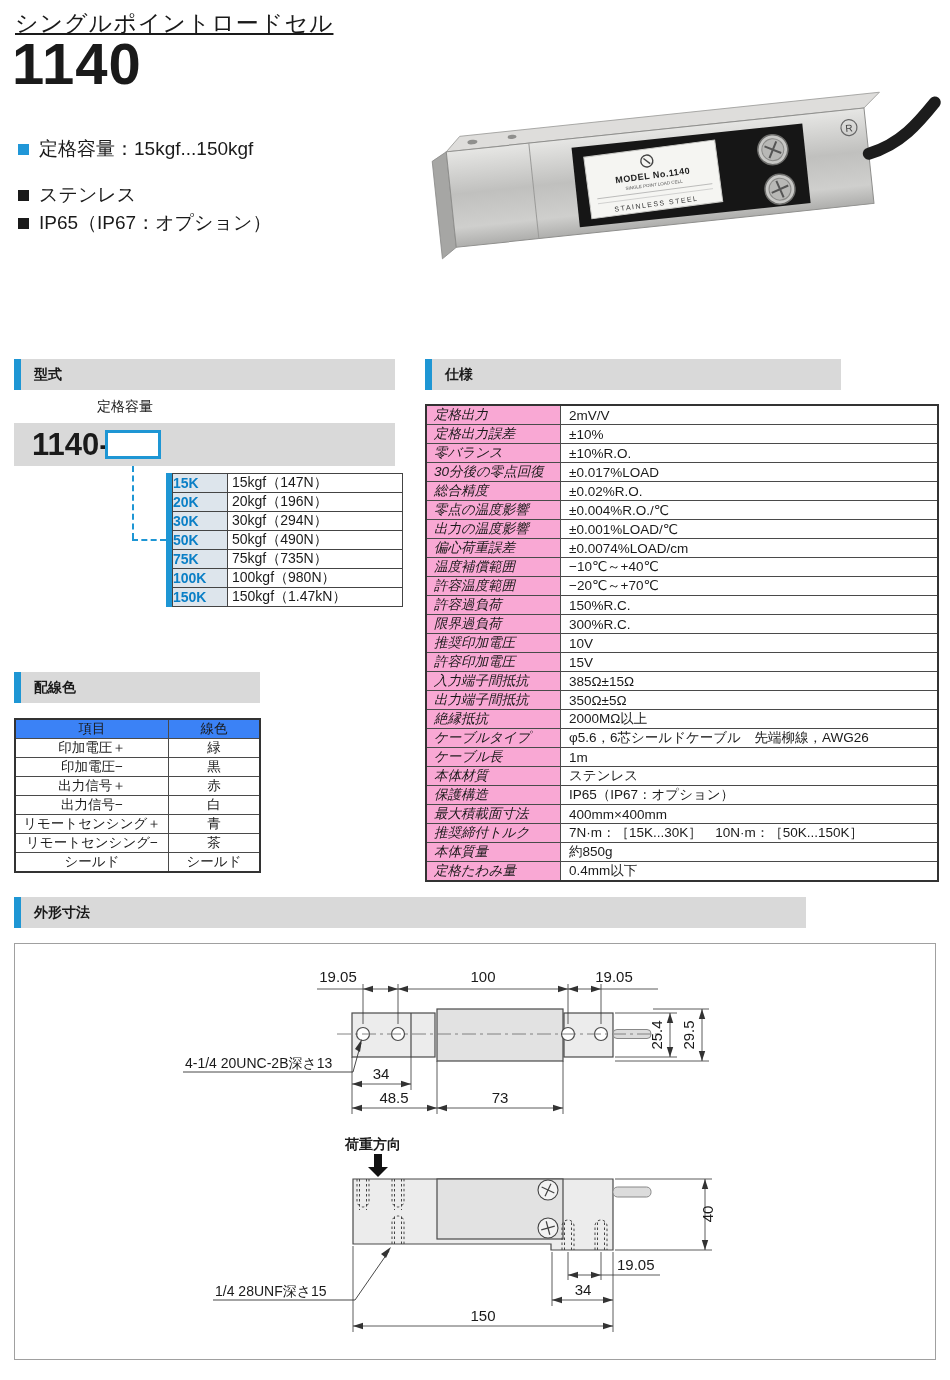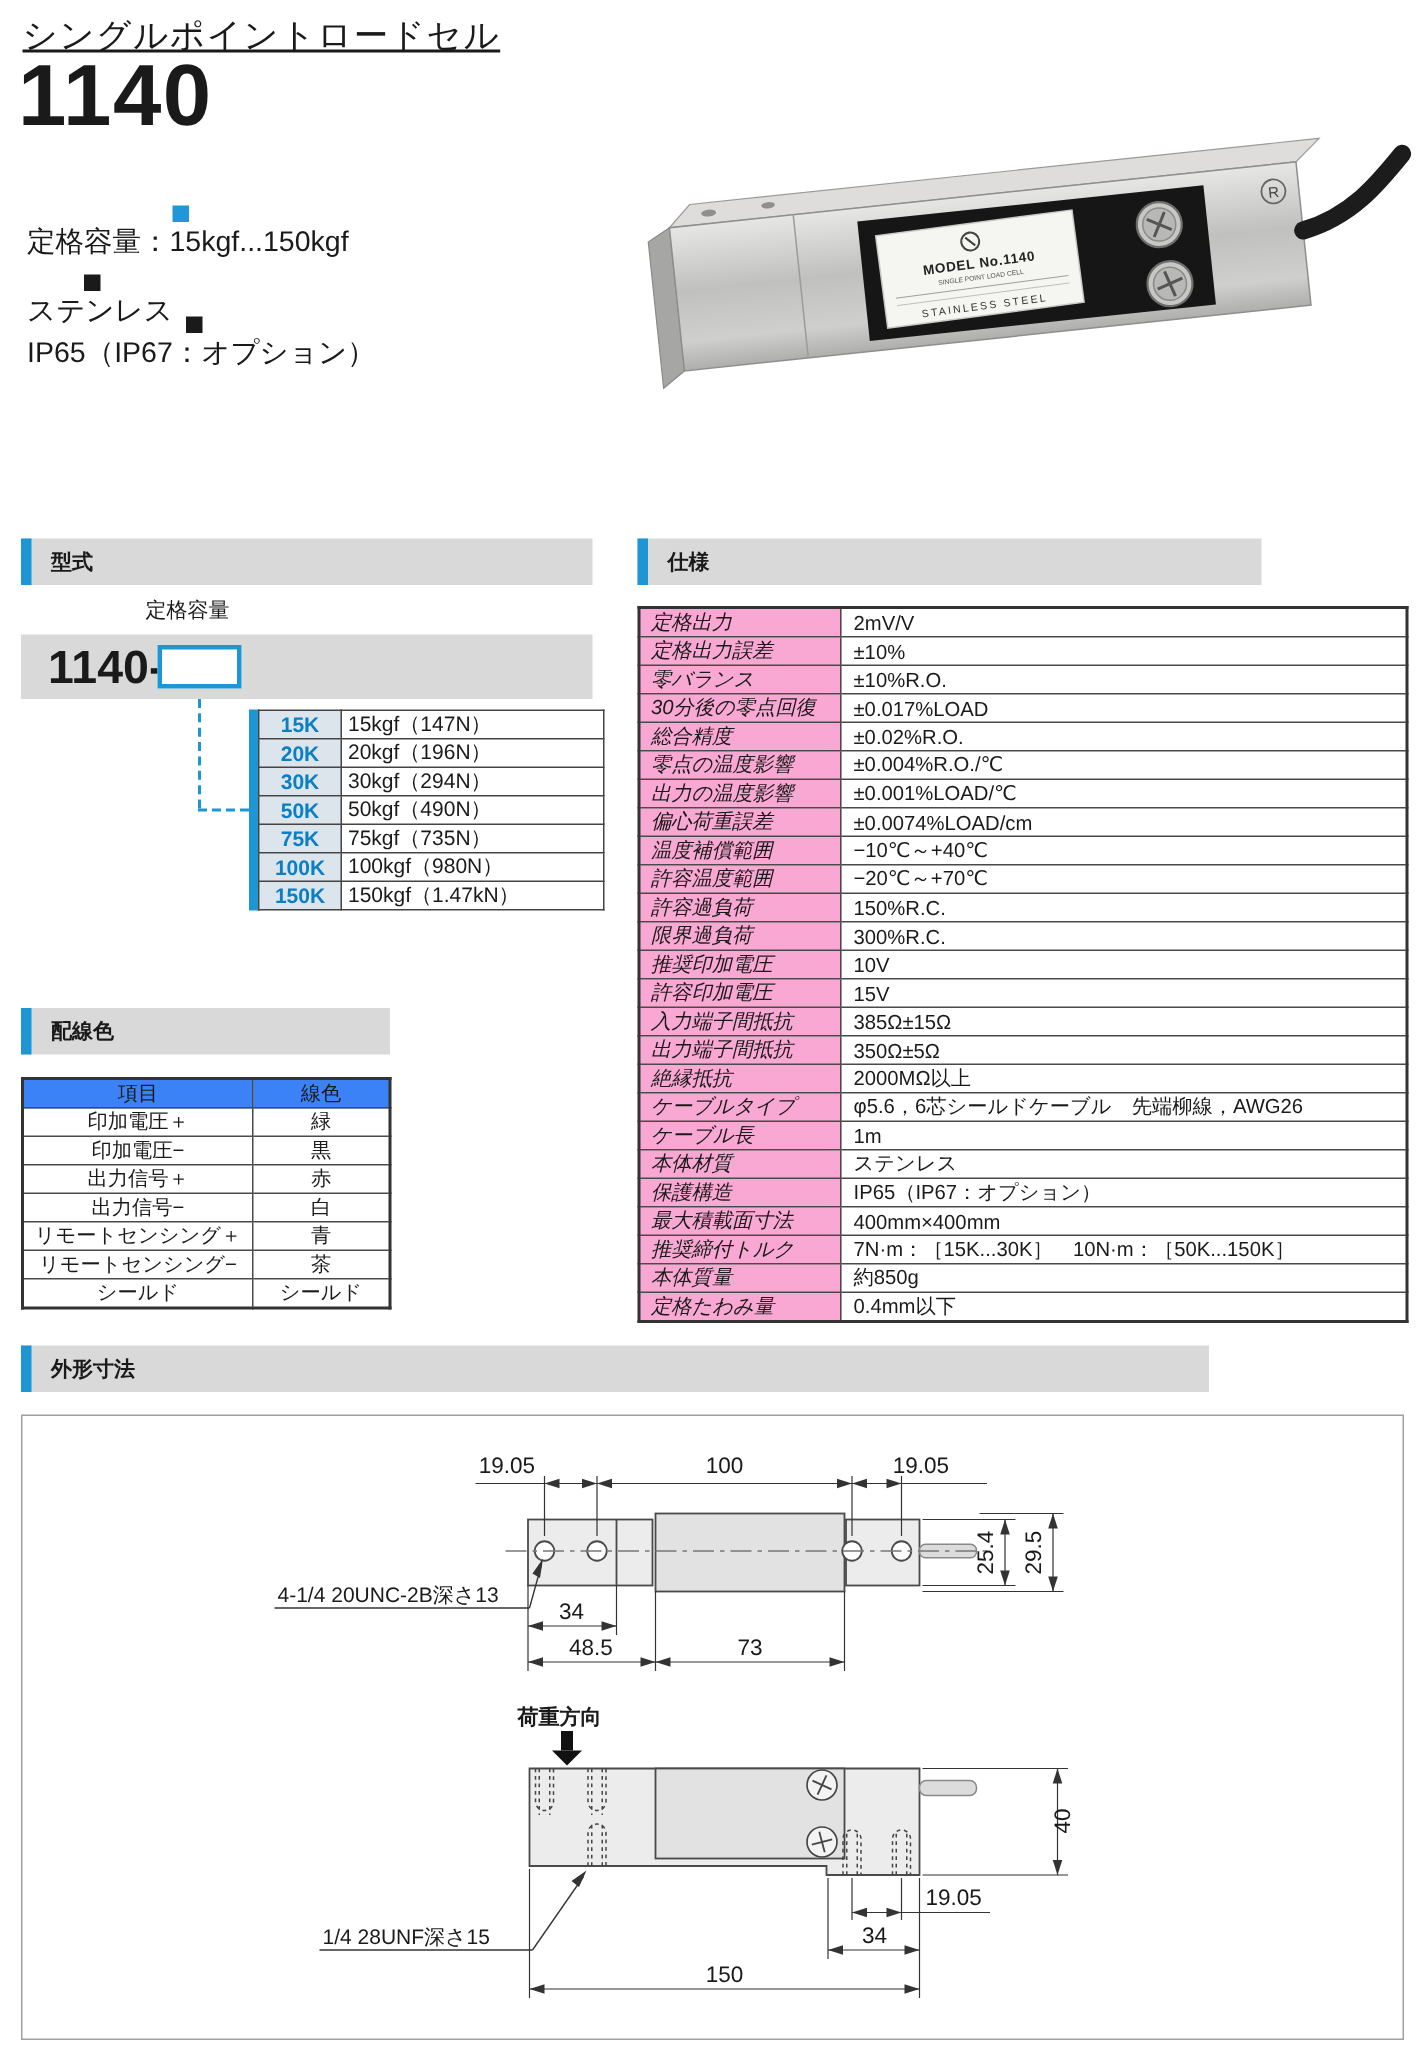--- a/index.html
+++ b/index.html
@@ -3,39 +3,39 @@
 <meta charset="utf-8">
 <style>
   html,body{margin:0;padding:0;background:#fff;}
   body{font-family:"Liberation Sans","DejaVu Sans",sans-serif;color:#1a1a1a;}
   #page{position:relative;width:950px;height:1380px;background:#fff;overflow:hidden;}
   .abs{position:absolute;}
 
   .subtitle{left:15px;top:8px;font-size:23px;letter-spacing:1px;text-decoration:underline;}
   .model-big{left:12px;top:30px;font-size:58px;font-weight:800;letter-spacing:1px;}
 
-  .feature{left:18px;height:24px;display:flex;align-items:center;font-size:19px;flex-direction:column;}
+  .feature{left:18px;height:24px;display:flex;align-items:center;font-size:19px;}
   .feature .sq{width:11px;height:11px;margin-right:10px;flex:0 0 auto;}
   .sq-accent{background:#2097d8;}
   .sq-dark{background:#1a1a1a;}
 
   .section-header{background:#d9d9d9;border-left:7px solid #1e96d4;height:31px;
     line-height:31px;font-size:14px;font-weight:bold;padding-left:13px;box-sizing:border-box;}
 
   .cap-label{left:97px;top:398px;font-size:14px;}
   .model-strip{left:14px;top:423px;width:381px;height:43px;background:#d9d9d9;}
   .model-prefix{position:absolute;left:18px;top:0;font-size:31px;font-weight:800;line-height:43px;}
   .code-box{position:absolute;left:91px;top:7px;width:56px;height:29px;background:#fff;border:3px solid #1e96d4;box-sizing:border-box;}
   .conn-v{left:132px;top:466px;height:73px;width:0;border-left:2px dashed #1e96d4;}
   .conn-h{left:132px;top:539px;width:34px;height:0;border-top:2px dashed #1e96d4;}
 
   table{border-collapse:collapse;}
   .cap-table-wrap{left:166px;top:473px;border-left:6px solid #1e96d4;}
   .cap-table td{border:1px solid #444;font-size:14px;height:17px;padding:0;}
-  .cap-table .code{width:54px;text-align:center;font-weight:bold;color:#0a7fc6;background:#dde5ec;}
+  .cap-table .code{width:54px;text-align:left;font-weight:bold;color:#0a7fc6;background:#dde5ec;}
   .cap-table .val{width:170px;padding-left:4px;}
 
   .spec-table{left:425px;top:404px;}
   .spec-table table{border:2px solid #333;}
   .spec-table td{border:1px solid #4a4a4a;font-size:13.5px;height:16.6px;padding:0 8px;white-space:nowrap;}
   .spec-table .lbl{width:118px;background:#f9a8d4;padding-left:7px;font-style:italic;}
   .spec-table .val{width:360px;}
 
   .wire-table{left:14px;top:718px;}
   .wire-table table{border:2px solid #333;}

